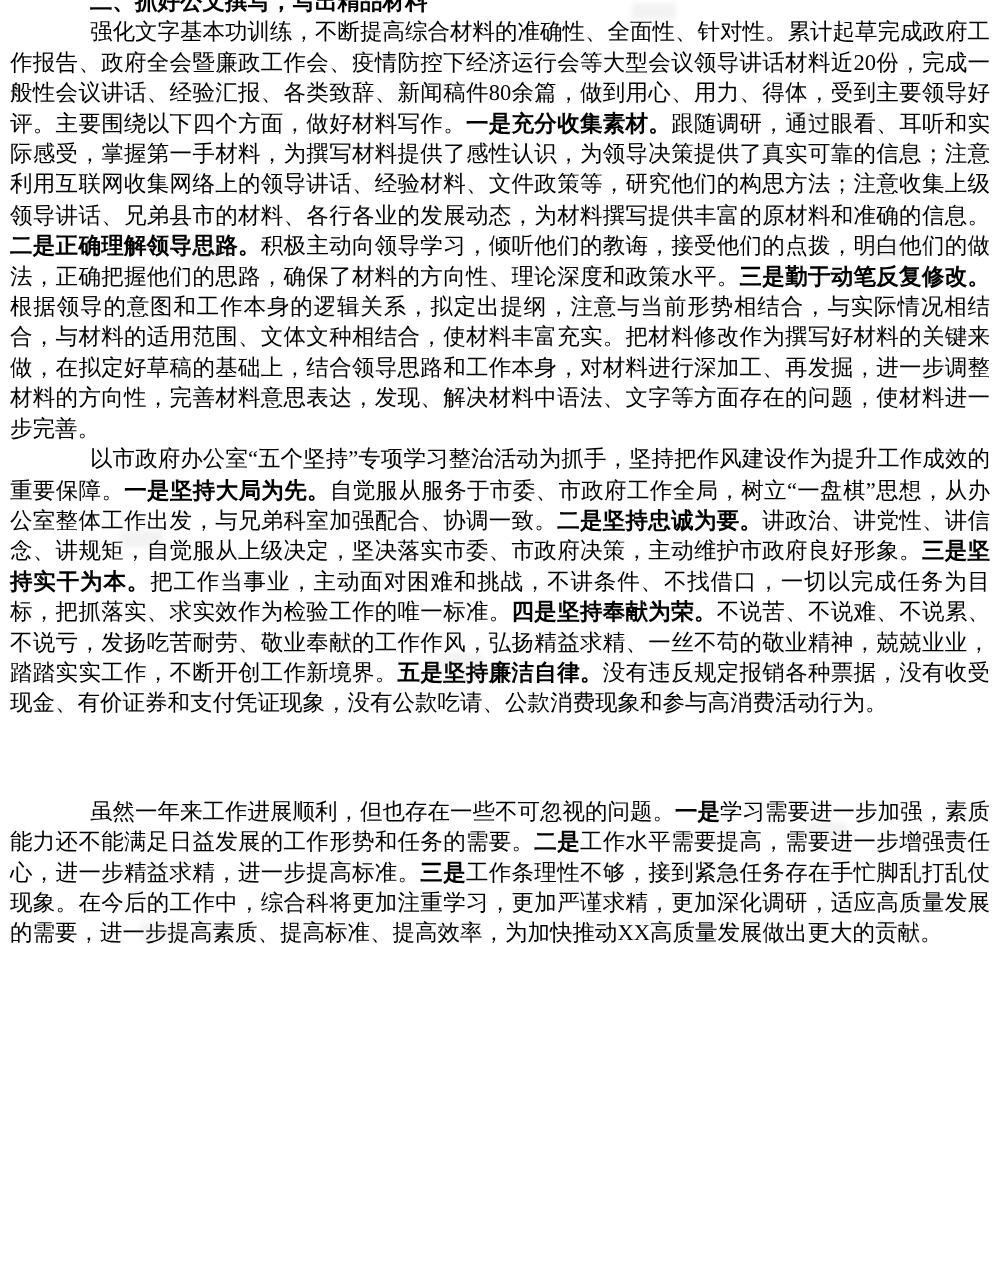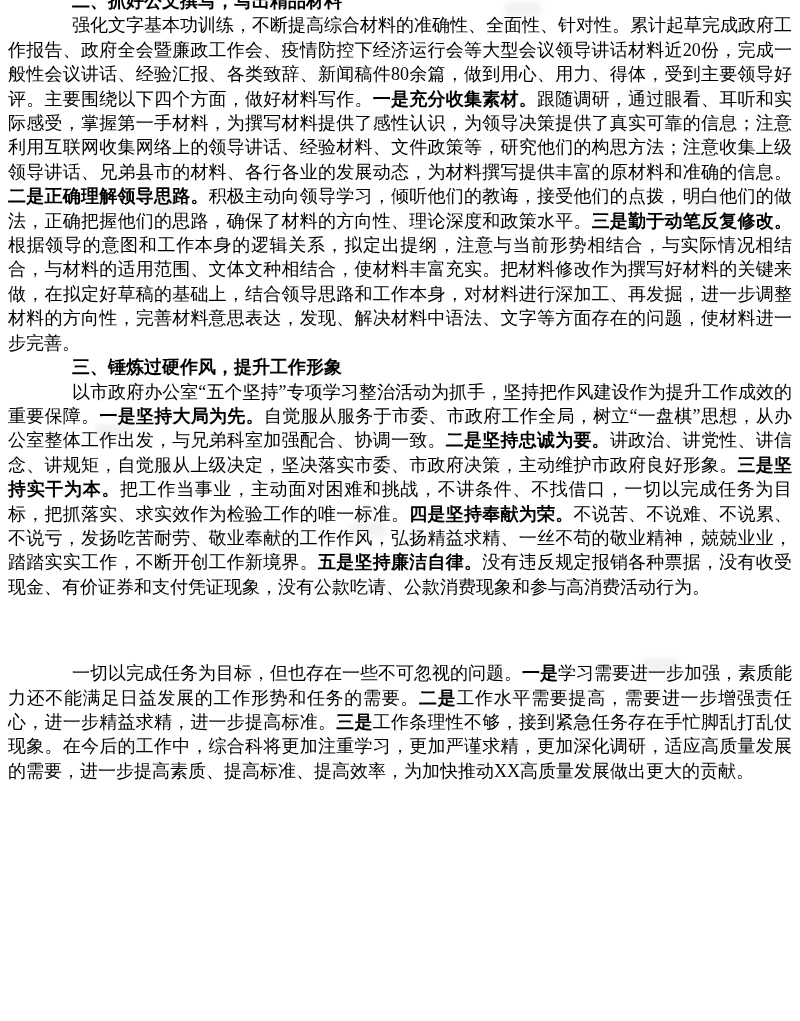--- a/index.html
+++ b/index.html
@@ -39,24 +39,23 @@
     filter: blur(2px);
     pointer-events: none;
   }
 </style>
 </head>
 <body>
 
 <div class="doc" id="doc">
     <p class="para heading"><b>二、抓好公文撰写，写出精品材料</b></p>
     <p class="para"><span>强化文字基本功训练，不断提高综合材料的准确性、全面性、针对性。累计起草完成政府工作报告、政府全会暨廉政工作会、疫情防控下经济运行会等大型会议领导讲话材料近20份，完成一般性会议讲话、经验汇报、各类致辞、新闻稿件80余篇，做到用心、用力、得体，受到主要领导好评。主要围绕以下四个方面，做好材料写作。</span><b>一是充分收集素材。</b><span>跟随调研，通过眼看、耳听和实际感受，掌握第一手材料，为撰写材料提供了感性认识，为领导决策提供了真实可靠的信息；注意利用互联网收集网络上的领导讲话、经验材料、文件政策等，研究他们的构思方法；注意收集上级领导讲话、兄弟县市的材料、各行各业的发展动态，为材料撰写提供丰富的原材料和准确的信息。</span><b>二是正确理解领导思路。</b><span>积极主动向领导学习，倾听他们的教诲，接受他们的点拨，明白他们的做法，正确把握他们的思路，确保了材料的方向性、理论深度和政策水平。</span><b>三是勤于动笔反复修改。</b><span>根据领导的意图和工作本身的逻辑关系，拟定出提纲，注意与当前形势相结合，与实际情况相结合，与材料的适用范围、文体文种相结合，使材料丰富充实。把材料修改作为撰写好材料的关键来做，在拟定好草稿的基础上，结合领导思路和工作本身，对材料进行深加工、再发掘，进一步调整材料的方向性，完善材料意思表达，发现、解决材料中语法、文字等方面存在的问题，使材料进一步完善。</span></p>
-    <p class="para heading"><b>三、锤炼过硬作风，提升工作形象</b></p>
     <p class="para"><span>以市政府办公室“五个坚持”专项学习整治活动为抓手，坚持把作风建设作为提升工作成效的重要保障。</span><b>一是坚持大局为先。</b><span>自觉服从服务于市委、市政府工作全局，树立“一盘棋”思想，从办公室整体工作出发，与兄弟科室加强配合、协调一致。</span><b>二是坚持忠诚为要。</b><span>讲政治、讲党性、讲信念、讲规矩，自觉服从上级决定，坚决落实市委、市政府决策，主动维护市政府良好形象。</span><b>三是坚持实干为本。</b><span>把工作当事业，主动面对困难和挑战，不讲条件、不找借口，一切以完成任务为目标，把抓落实、求实效作为检验工作的唯一标准。</span><b>四是坚持奉献为荣。</b><span>不说苦、不说难、不说累、不说亏，发扬吃苦耐劳、敬业奉献的工作作风，弘扬精益求精、一丝不苟的敬业精神，兢兢业业，踏踏实实工作，不断开创工作新境界。</span><b>五是坚持廉洁自律。</b><span>没有违反规定报销各种票据，没有收受现金、有价证券和支付凭证现象，没有公款吃请、公款消费现象和参与高消费活动行为。</span></p>
     <div class="spacer"></div>
-    <p class="para"><span>一切以完成任务为目标，但也存在一些不可忽视的问题。</span><b>一是</b><span>学习需要进一步加强，素质能力还不能满足日益发展的工作形势和任务的需要。</span><b>二是</b><span>工作水平需要提高，需要进一步增强责任心，进一步精益求精，进一步提高标准。</span><b>三是</b><span>工作条理性不够，接到紧急任务存在手忙脚乱打乱仗现象。在今后的工作中，综合科将更加注重学习，更加严谨求精，更加深化调研，适应高质量发展的需要，进一步提高素质、提高标准、提高效率，为加快推动XX高质量发展做出更大的贡献。</span></p>
+    <p class="para"><span>虽然一年来工作进展顺利，但也存在一些不可忽视的问题。</span><b>一是</b><span>学习需要进一步加强，素质能力还不能满足日益发展的工作形势和任务的需要。</span><b>二是</b><span>工作水平需要提高，需要进一步增强责任心，进一步精益求精，进一步提高标准。</span><b>三是</b><span>工作条理性不够，接到紧急任务存在手忙脚乱打乱仗现象。在今后的工作中，综合科将更加注重学习，更加严谨求精，更加深化调研，适应高质量发展的需要，进一步提高素质、提高标准、提高效率，为加快推动XX高质量发展做出更大的贡献。</span></p>
   </div>
 
 <div class="wm" style="left: 505px; top: 2px;"></div>
 <div class="wm" style="left: 632px; top: 88px;"></div>
 <div class="wm" style="left: 150px; top: 200px;"></div>
 <div class="wm" style="left: 688px; top: 194px;"></div>
 <div class="wm" style="left: 95px; top: 424px;"></div>
 <div class="wm" style="left: 350px; top: 522px;"></div>
 <div class="wm" style="left: 642px; top: 658px;"></div>
 <div class="wm" style="left: 112px; top: 738px;"></div>

